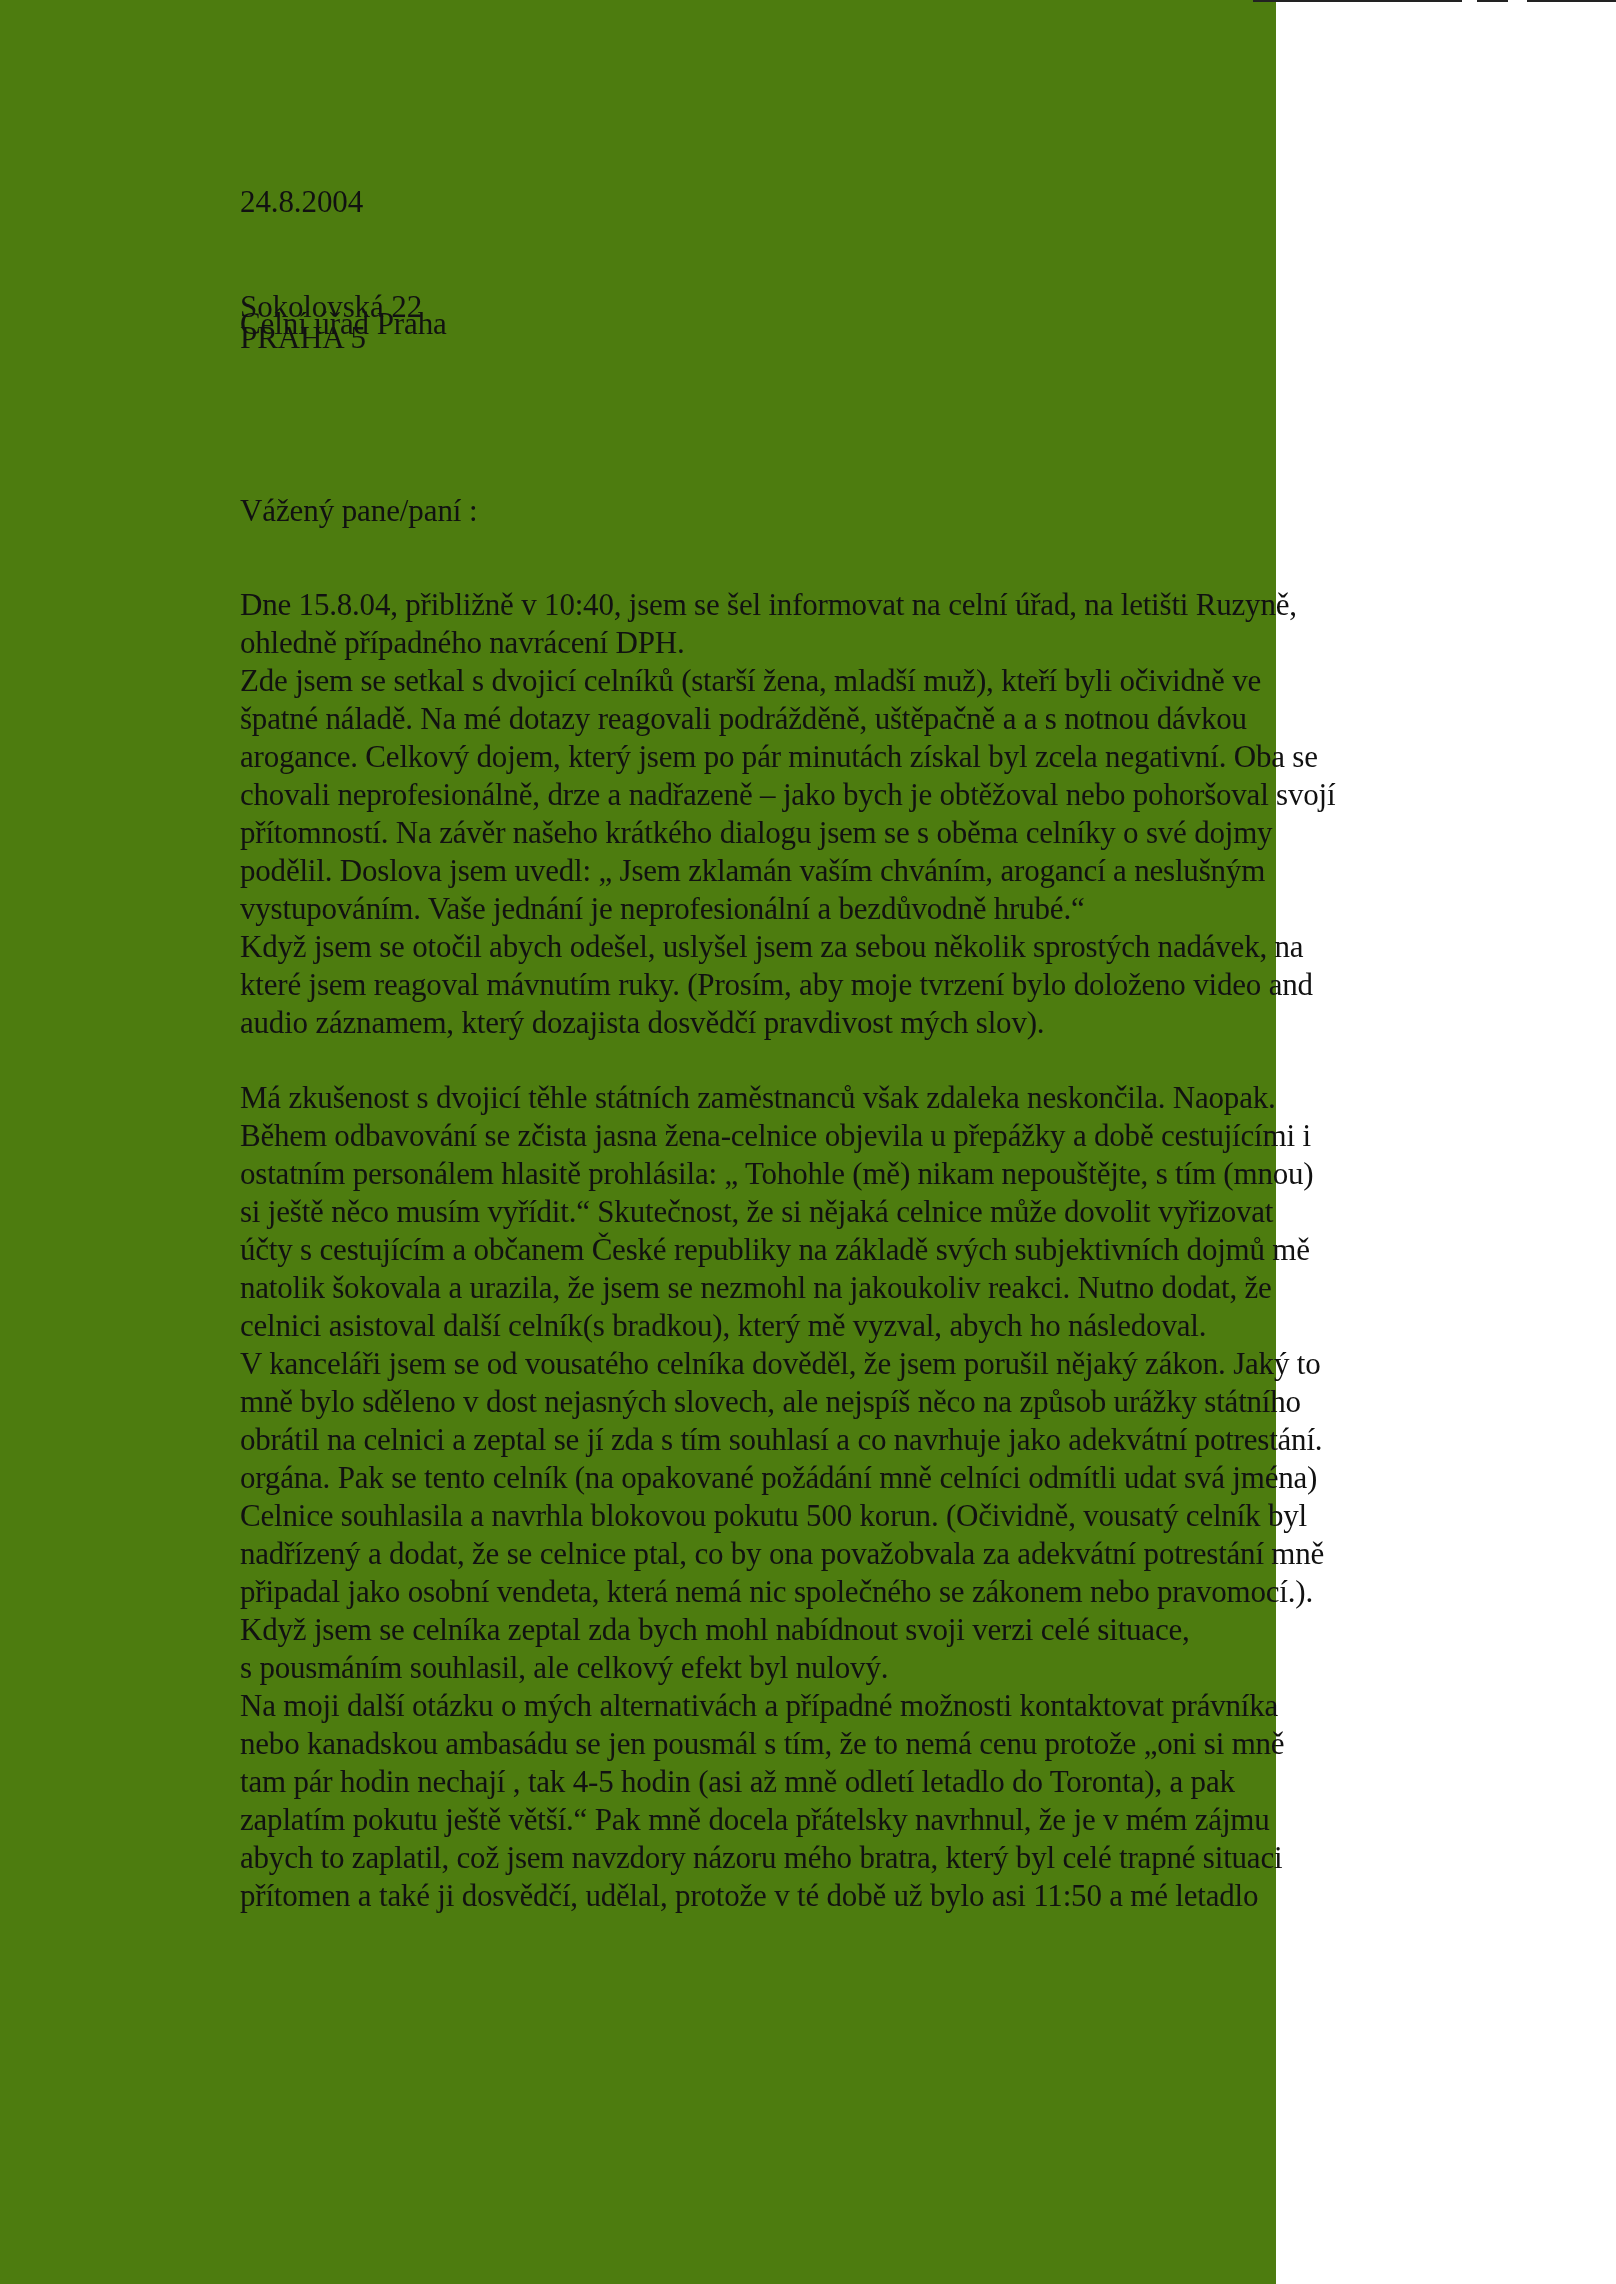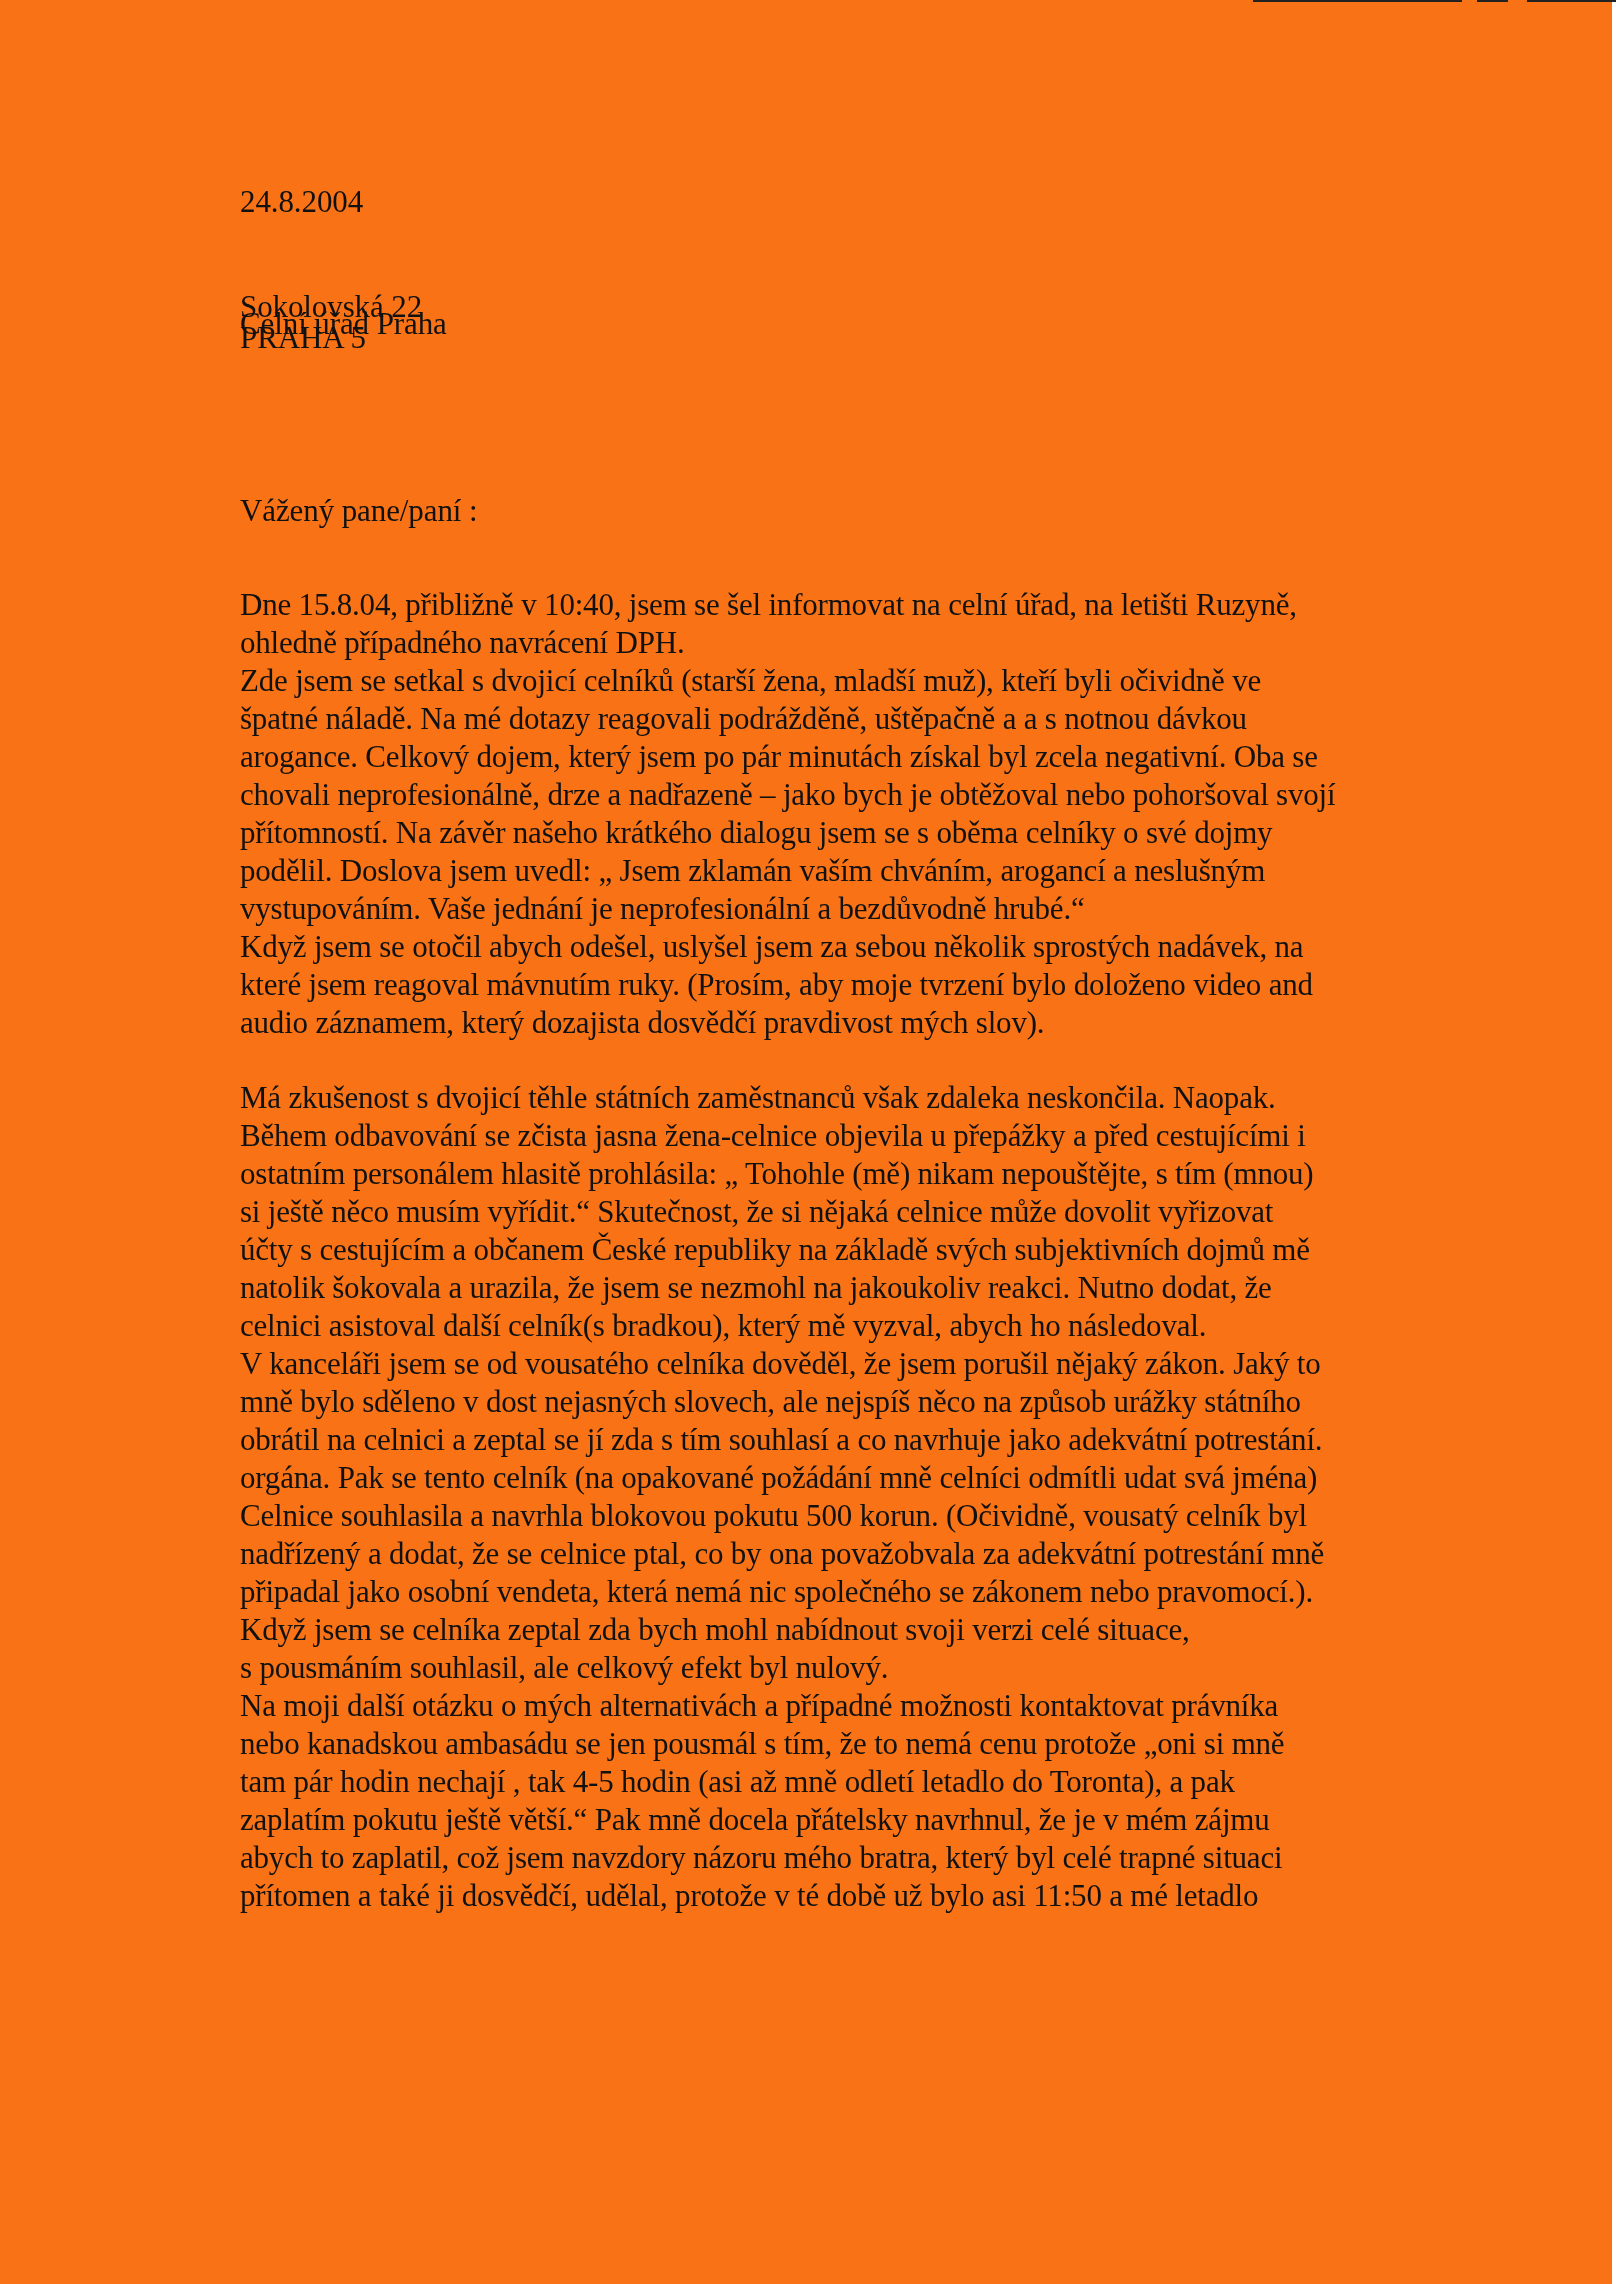--- a/index.html
+++ b/index.html
@@ -1,19 +1,19 @@
 <!DOCTYPE html>
 <html style="font-size:10.4px"><head>
 <meta charset="utf-8">
 <style>
   html, body { margin: 0; padding: 0; background: #ffffff; }
   body { width: 1616px; height: 2284px; position: relative; overflow: hidden; }
   .page {
-    position: absolute; left: 0; top: 0; width: 1612px; height: 2284px;
-    background: #f97316; color: #111111;
+    position: absolute; left: 0; top: 0; width: 1276px; height: 2284px;
+    background: #4d7c0f; color: #111111;
     font-family: "Liberation Serif", "DejaVu Serif", serif;
   }
   .scan-edge { position: absolute; top: 0; height: 2px; background: #222; }
   .scan-edge.a { left: 1253px; width: 209px; }
   .scan-edge.b { left: 1477px; width: 31px; }
   .scan-edge.c { left: 1527px; width: 89px; }
 
   .line {
     position: absolute; left: 240px; font-size: 31px; line-height: 1;
     white-space: nowrap; letter-spacing: -0.1px;
@@ -52,21 +52,21 @@
       <div class="bl">přítomností. Na závěr našeho krátkého dialogu jsem se s oběma celníky o své dojmy</div>
       <div class="bl">podělil. Doslova jsem uvedl: „ Jsem zklamán vaším chváním, arogancí a neslušným</div>
       <div class="bl">vystupováním. Vaše jednání je neprofesionální a bezdůvodně hrubé.“</div>
       <div class="bl">Když jsem se otočil abych odešel, uslyšel jsem za sebou několik sprostých nadávek, na</div>
       <div class="bl">které jsem reagoval mávnutím ruky. (Prosím, aby moje tvrzení bylo doloženo video and</div>
       <div class="bl">audio záznamem, který dozajista dosvědčí pravdivost mých slov).</div>
     </div>
     <div class="gap"></div>
     <div>
       <div class="bl">Má zkušenost s dvojicí těhle státních zaměstnanců však zdaleka neskončila. Naopak.</div>
-      <div class="bl">Během odbavování se zčista jasna žena-celnice objevila u přepážky a před cestujícími i</div>
+      <div class="bl">Během odbavování se zčista jasna žena-celnice objevila u přepážky a době cestujícími i</div>
       <div class="bl">ostatním personálem hlasitě prohlásila: „ Tohohle (mě) nikam nepouštějte, s tím (mnou)</div>
       <div class="bl">si ještě něco musím vyřídit.“  Skutečnost, že si nějaká celnice může dovolit vyřizovat</div>
       <div class="bl">účty s cestujícím a  občanem České republiky na základě svých subjektivních dojmů mě</div>
       <div class="bl">natolik šokovala a urazila, že jsem se nezmohl na jakoukoliv reakci.  Nutno dodat, že</div>
       <div class="bl">celnici  asistoval další celník(s bradkou), který mě vyzval, abych ho následoval.</div>
       <div class="bl">V kanceláři jsem se od vousatého celníka dověděl, že jsem porušil nějaký zákon. Jaký to</div>
       <div class="bl">mně bylo sděleno v dost nejasných slovech, ale nejspíš něco na způsob urážky státního</div>
       <div class="bl">obrátil na celnici a zeptal se jí zda s tím souhlasí a co navrhuje jako adekvátní potrestání.</div>
       <div class="bl">orgána. Pak se tento celník (na opakované požádání mně celníci odmítli udat svá jména)</div>
       <div class="bl">Celnice souhlasila a navrhla blokovou pokutu 500 korun. (Očividně, vousatý celník byl</div>

